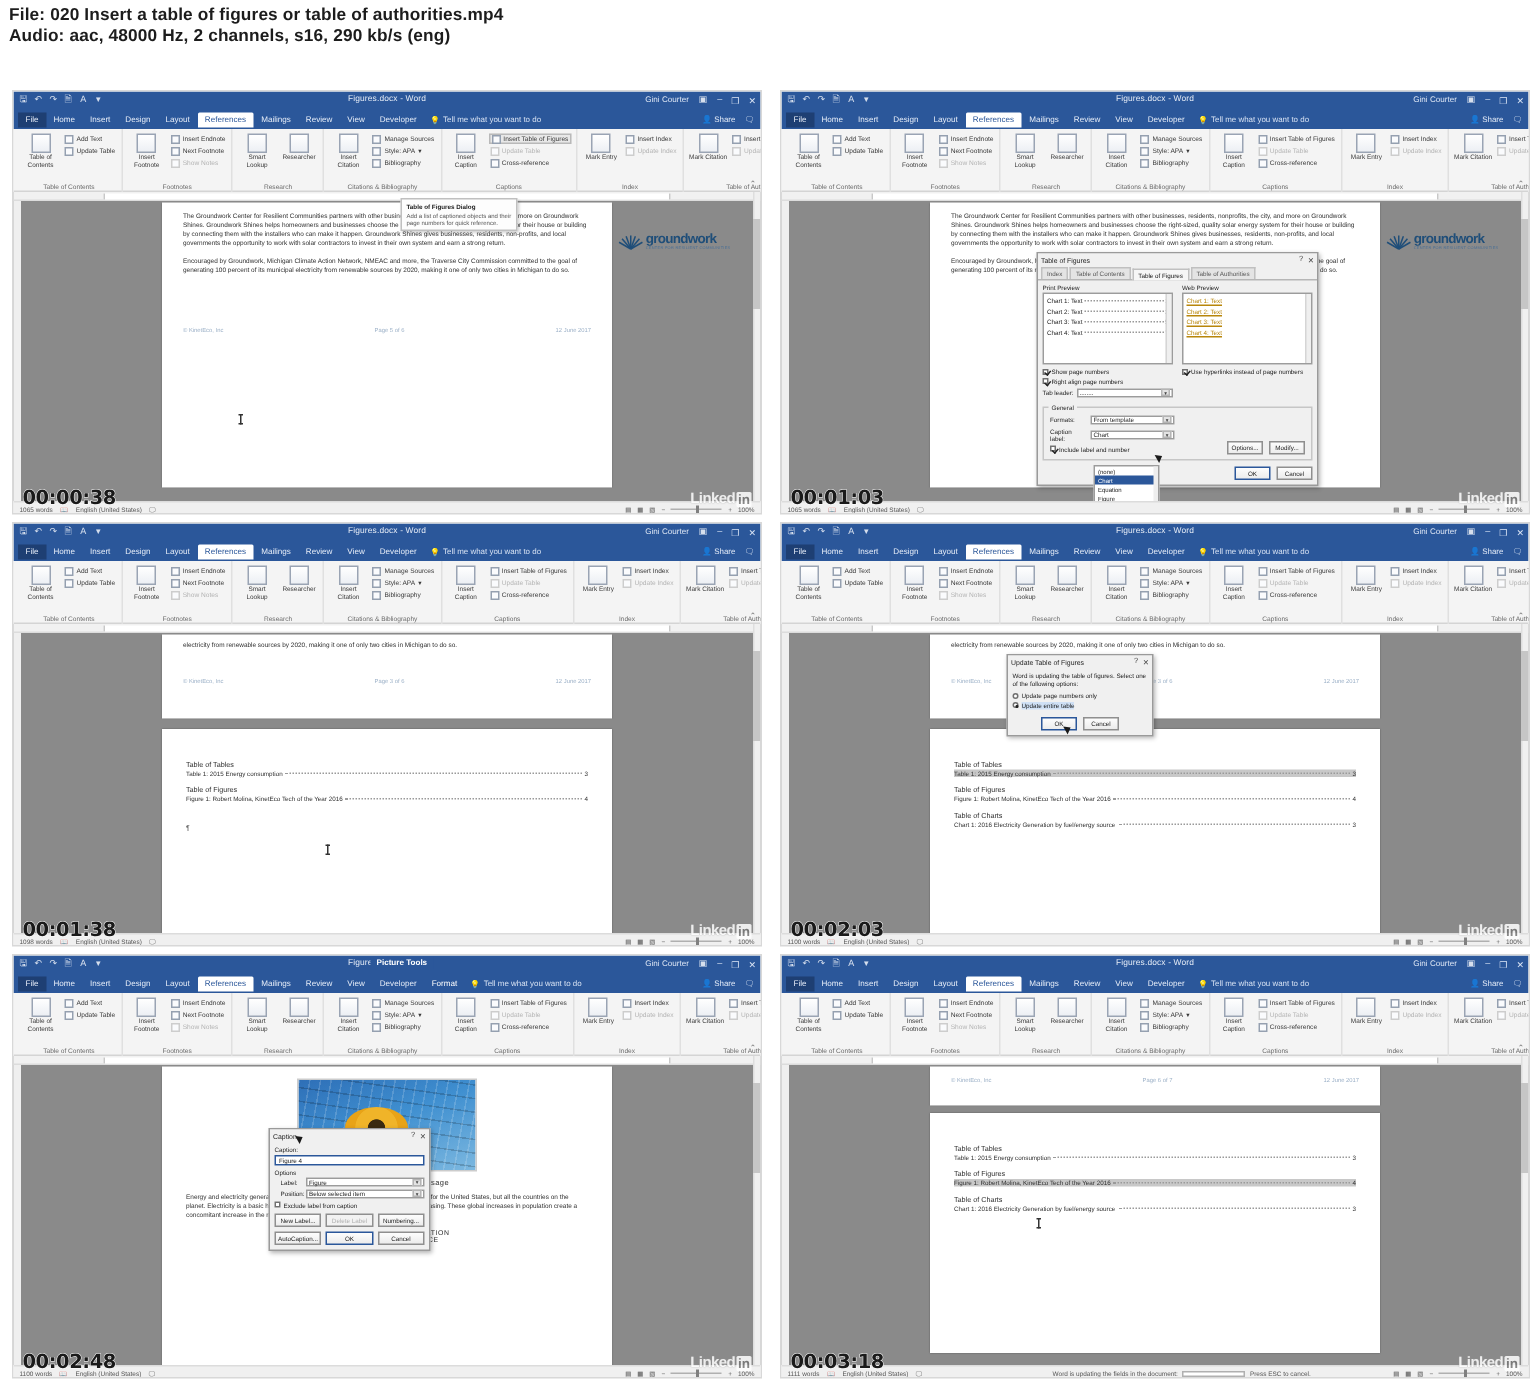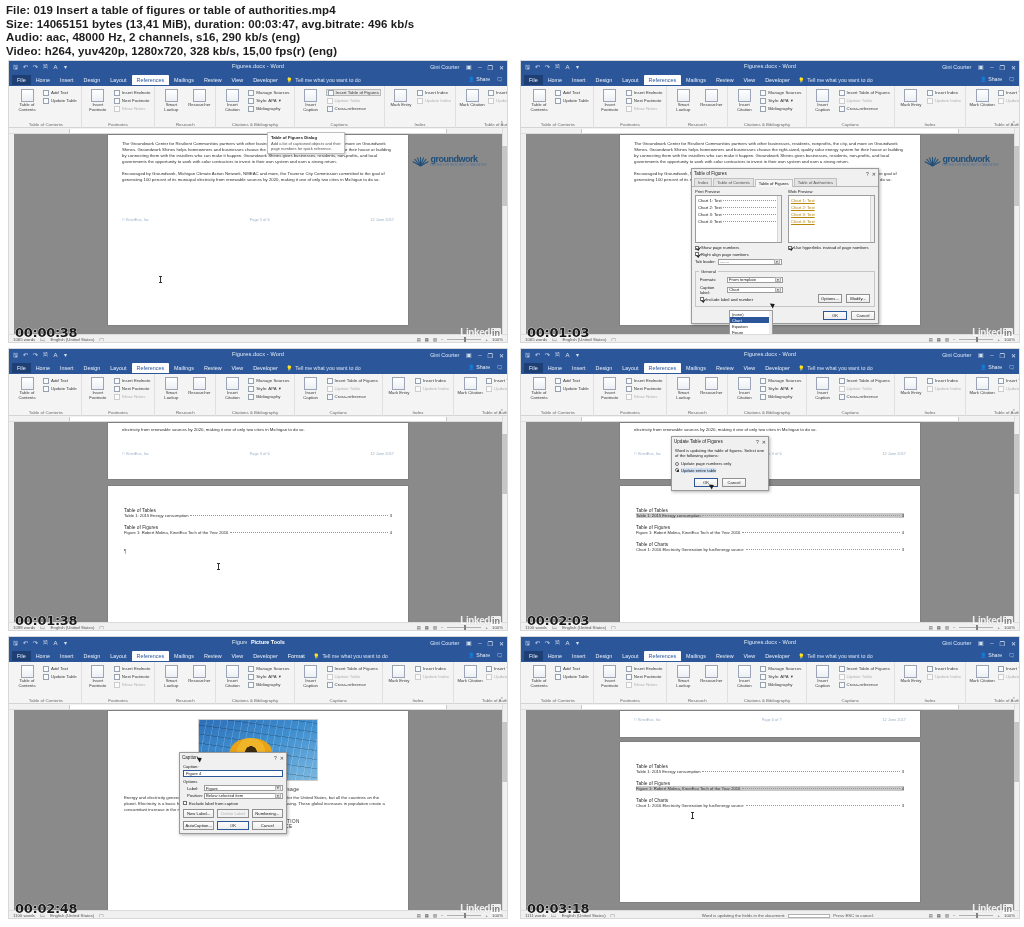--- a/index.html
+++ b/index.html
@@ -353,24 +353,22 @@
   }
   .chartimg {
     position: absolute; background: #fff;
   }
   .chart-title { font-size: 4.6px; color: #2f2f2f; text-align: center; letter-spacing: .3px; }
 </style>
 </head>
 <body>
 
 <div id="file-header">
-  <div>File: 019 Insert a table of figures or table of authorities.mp4</div>
-  <div>Size: 14065151 bytes (13,41 MiB), duration: 00:03:47, avg.bitrate: 496 kb/s</div>
+  <div>File: 020 Insert a table of figures or table of authorities.mp4</div>
   <div>Audio: aac, 48000 Hz, 2 channels, s16, 290 kb/s (eng)</div>
-  <div>Video: h264, yuv420p, 1280x720, 328 kb/s, 15,00 fps(r) (eng)</div>
 </div>
 
 <div id="grid">
     <div class="cell">
       <div class="shot">
         <div class="titlebar">
           <div class="qat">
             <div class="qicon">🖫</div>
             <div class="qicon">↶</div>
             <div class="qicon">↷</div>

